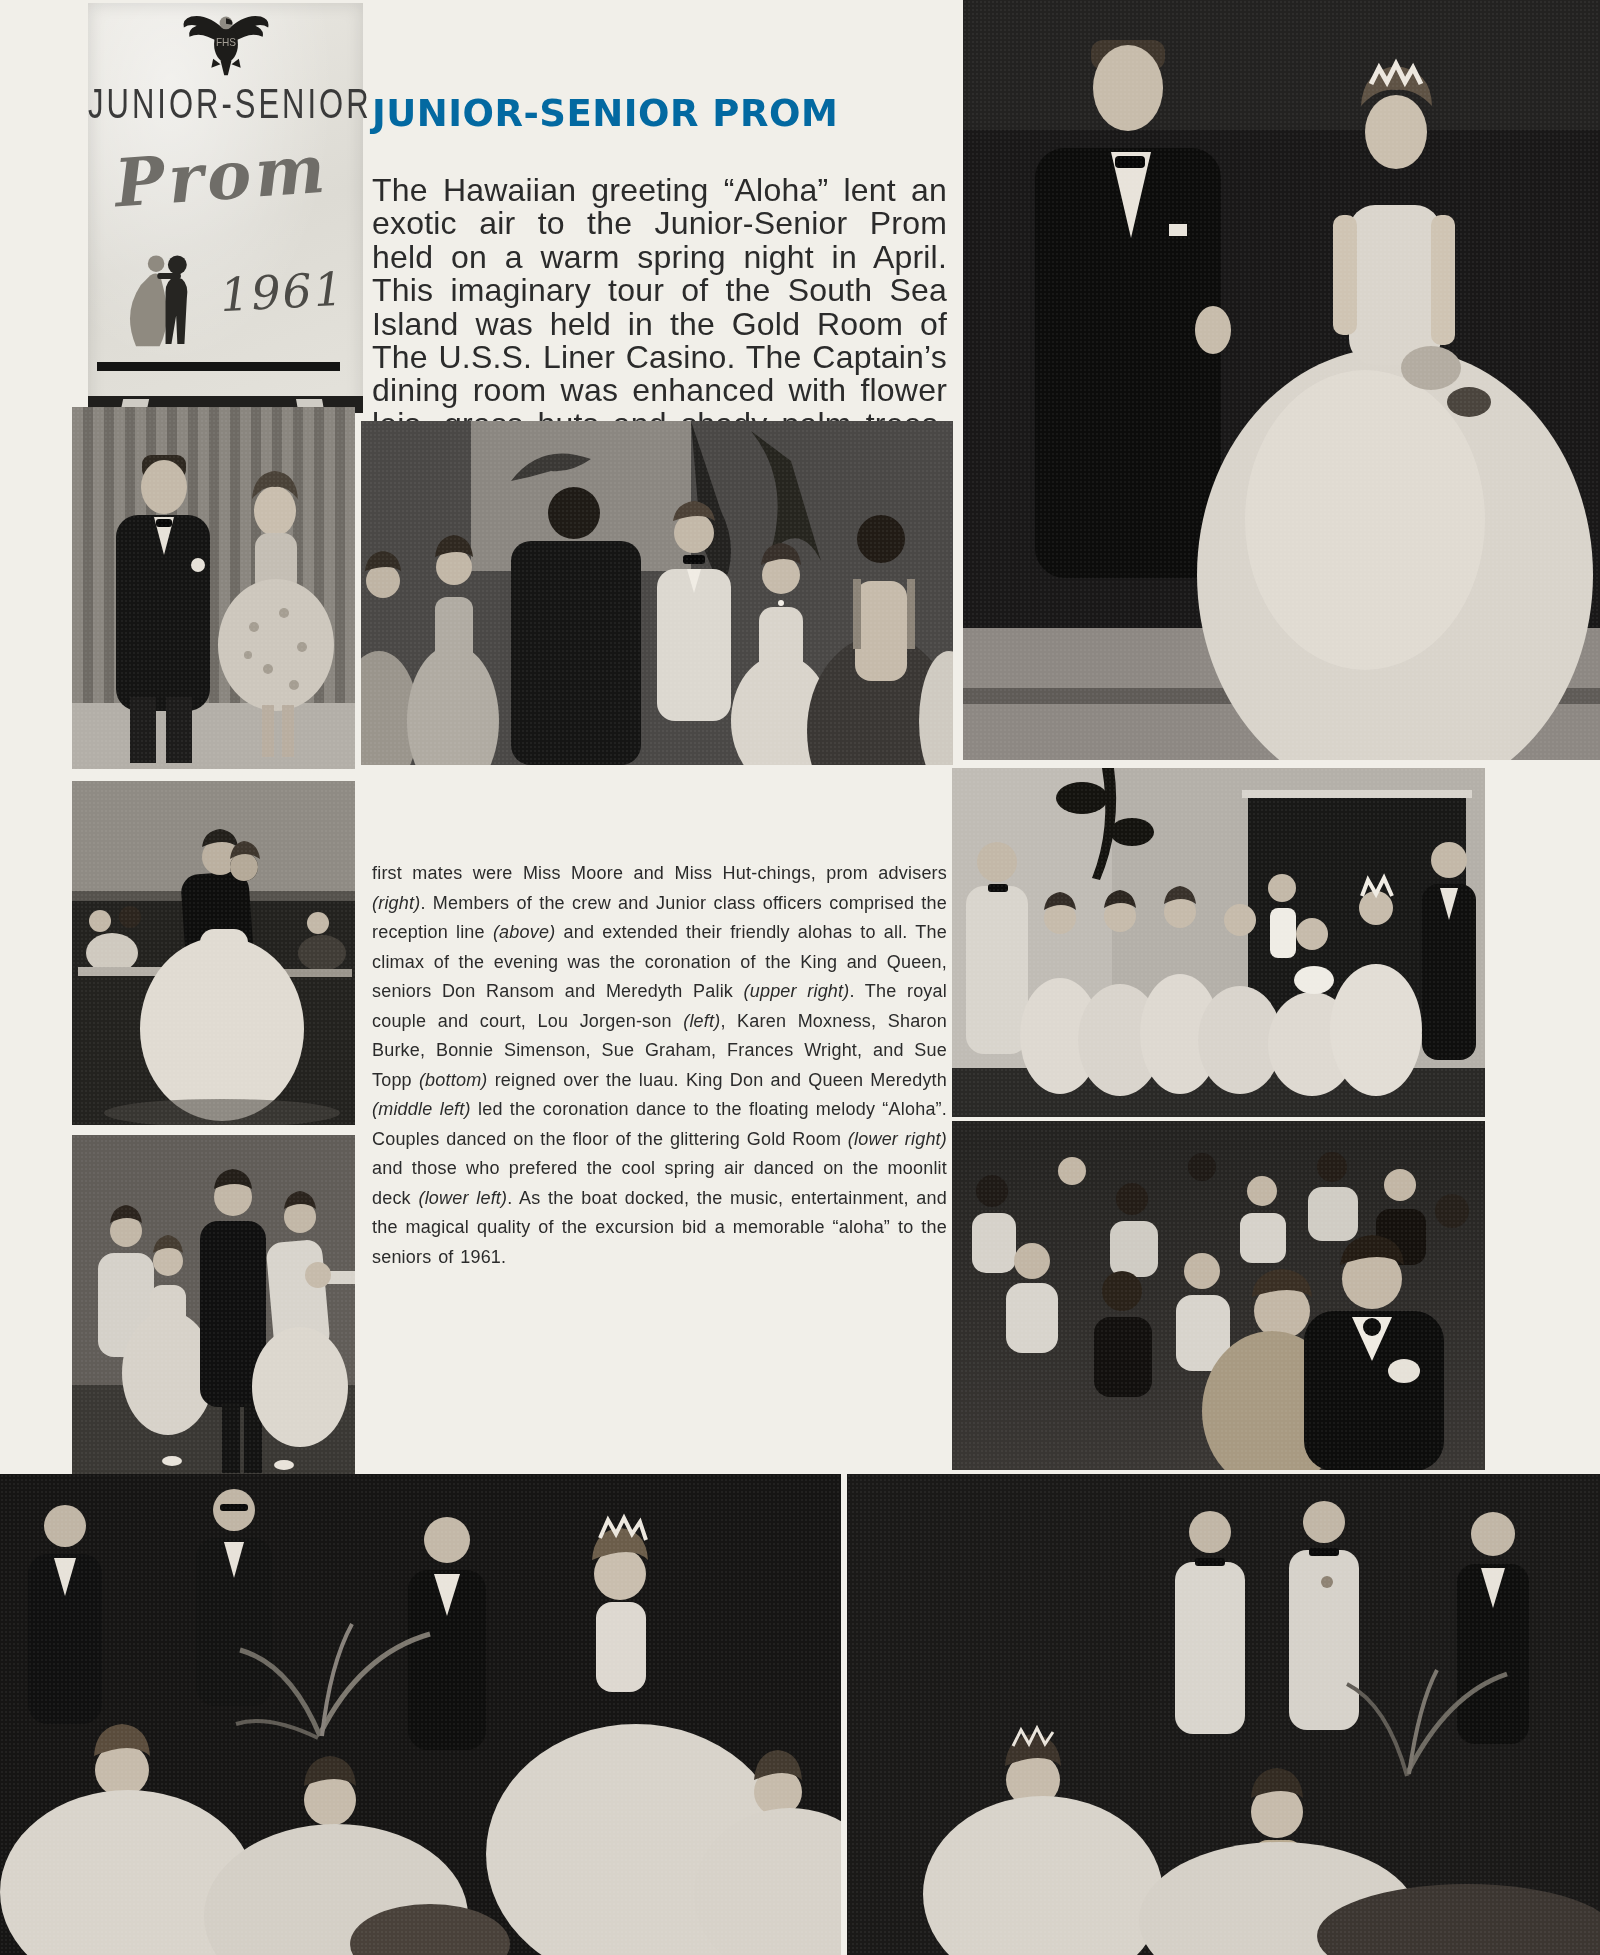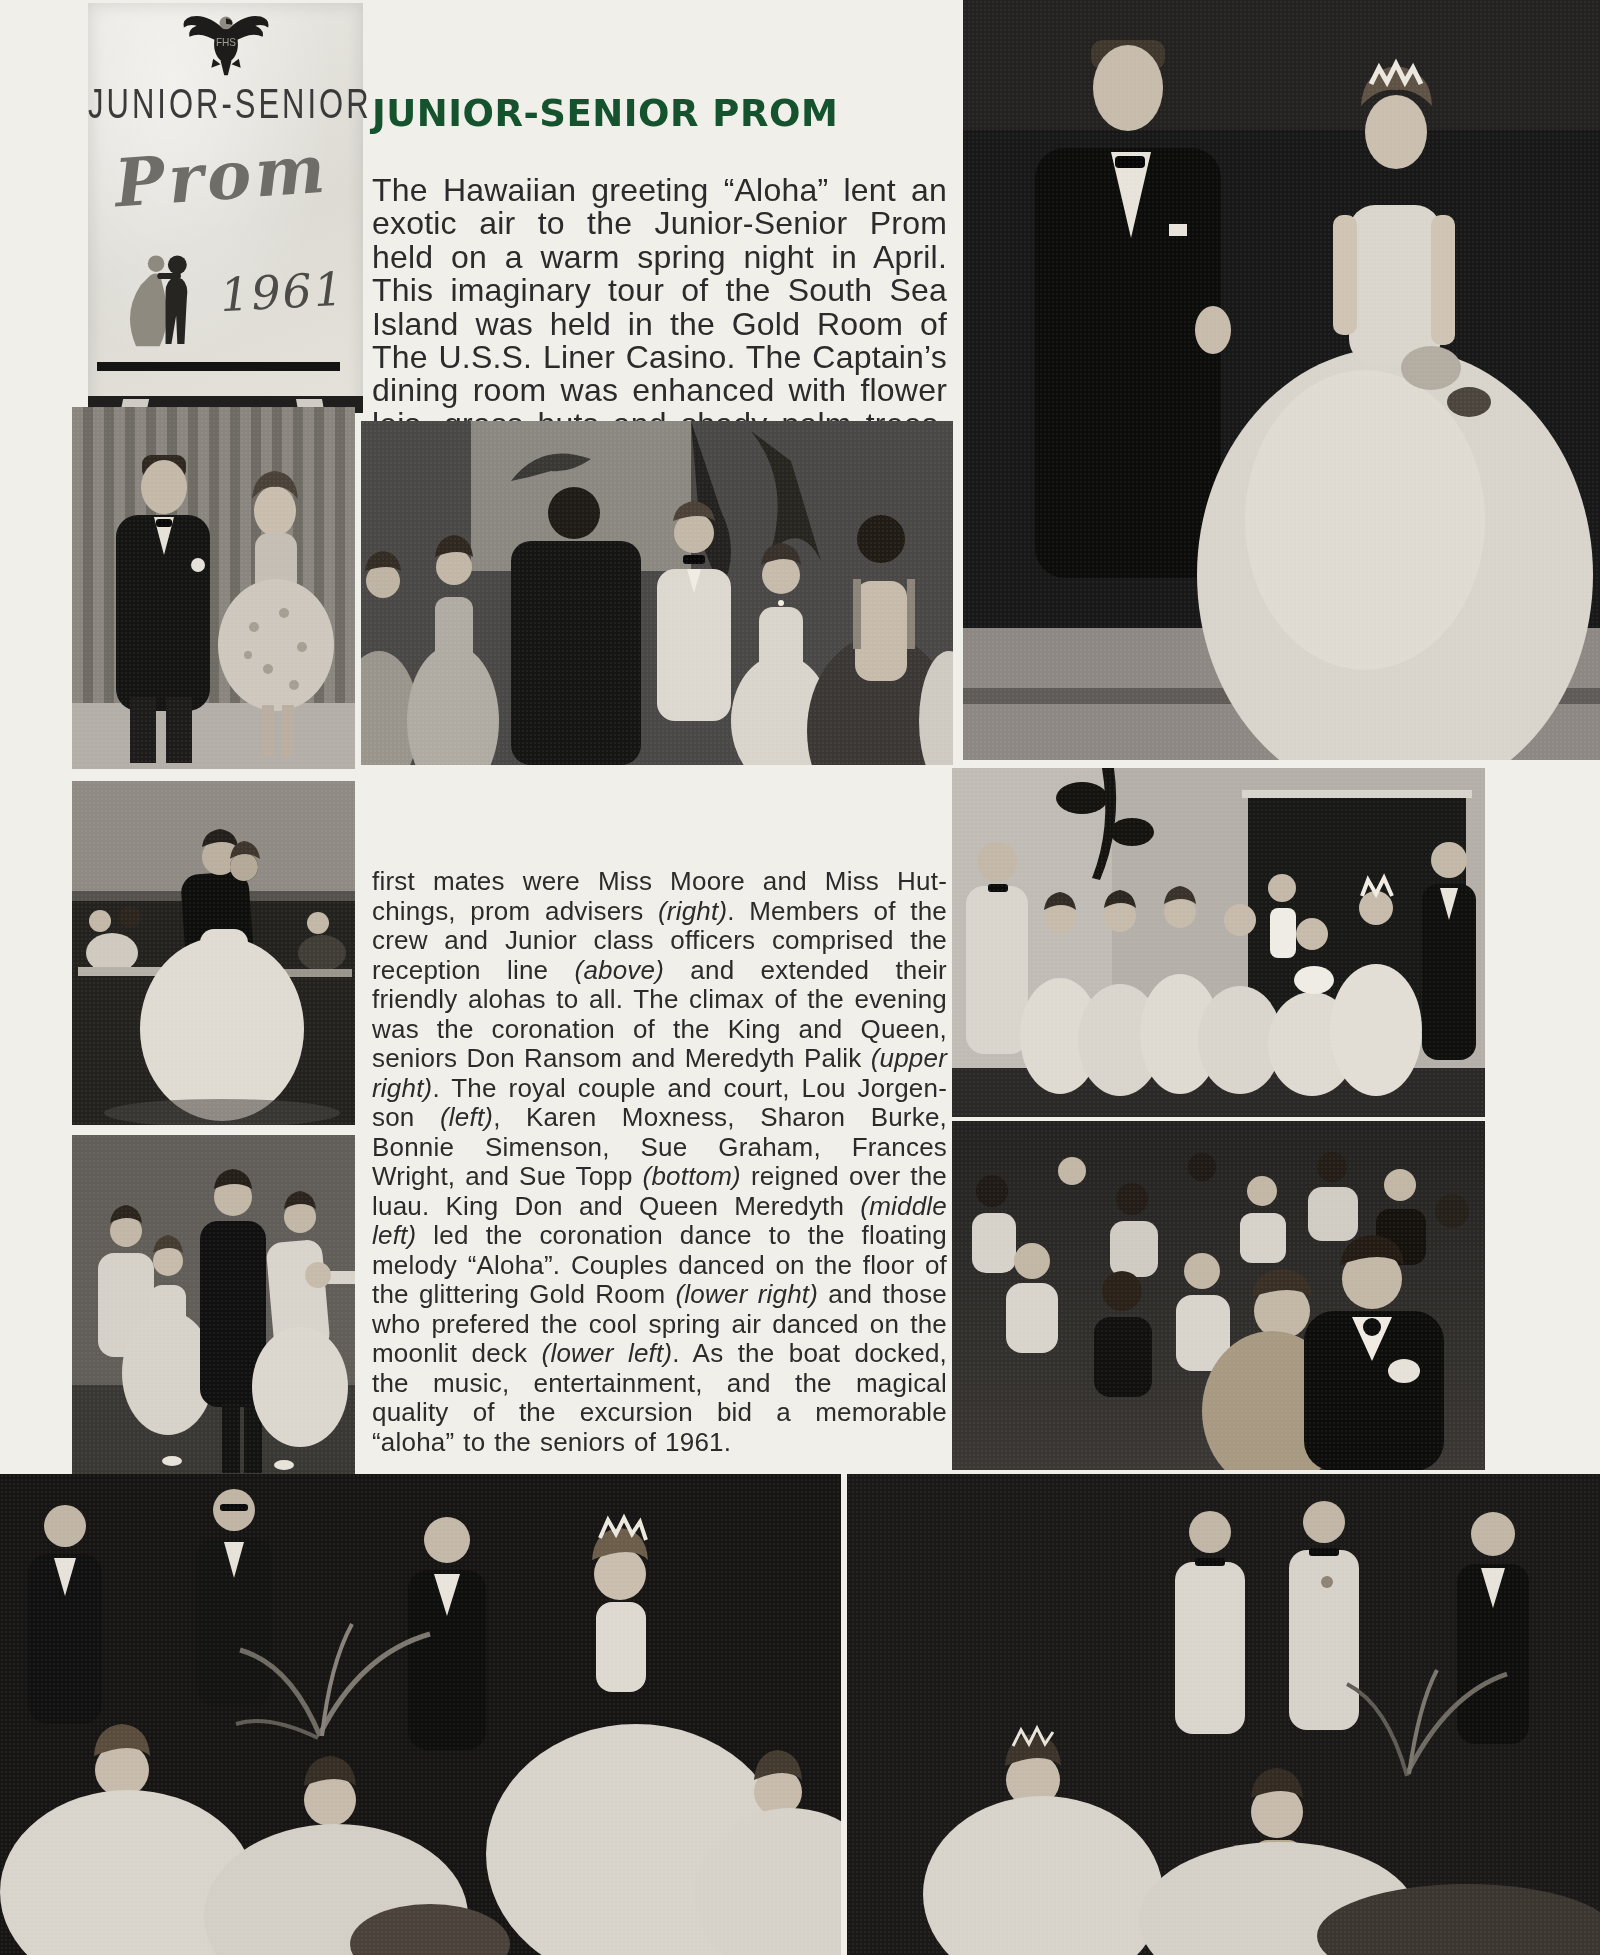--- a/index.html
+++ b/index.html
@@ -61,29 +61,29 @@
   .sign-base::before,.sign-base::after{
     content:"";position:absolute;top:3px;width:26px;height:11px;background:#cfccc5;
   }
   .sign-base::before{left:34px;transform:skewX(-12deg);}
   .sign-base::after{right:40px;transform:skewX(10deg);}
 
   
   .headline{
     position:absolute;left:372px;top:92px;margin:0;width:580px;
     font-family:"DejaVu Sans", sans-serif;font-weight:bold;
-    font-size:37px;letter-spacing:.5px;color:#14532d;
+    font-size:37px;letter-spacing:.5px;color:#0369a1;
   }
   .para{
     position:absolute;color:#2b2b2b;text-align:justify;
     letter-spacing:.2px;word-spacing:1.5px;white-space:normal;
   }
   .para i{font-style:italic;}
   #intro-paragraph{left:372px;top:142px;width:575px;font-size:32px;line-height:33.4px;}
-  #body-paragraph {left:372px;top:841px;width:575px;font-size:26px;line-height:29.5px;}
+  #body-paragraph {left:372px;top:841px;width:575px;font-size:18px;line-height:29.5px;}
 </style>
 </head>
 <body>
 
 <div class="page">
 
   <div class="sign">
     <svg class="sign-eagle" viewBox="0 0 100 72">
       <path d="M50,22 Q30,2 12,6 Q2,9 4,18 Q10,14 18,16 Q8,20 10,28 Q20,24 30,28 L44,34 Z" fill="#1d1c1a"></path>
       <path d="M50,22 Q70,2 88,6 Q98,9 96,18 Q90,14 82,16 Q92,20 90,28 Q80,24 70,28 L56,34 Z" fill="#1d1c1a"></path>

